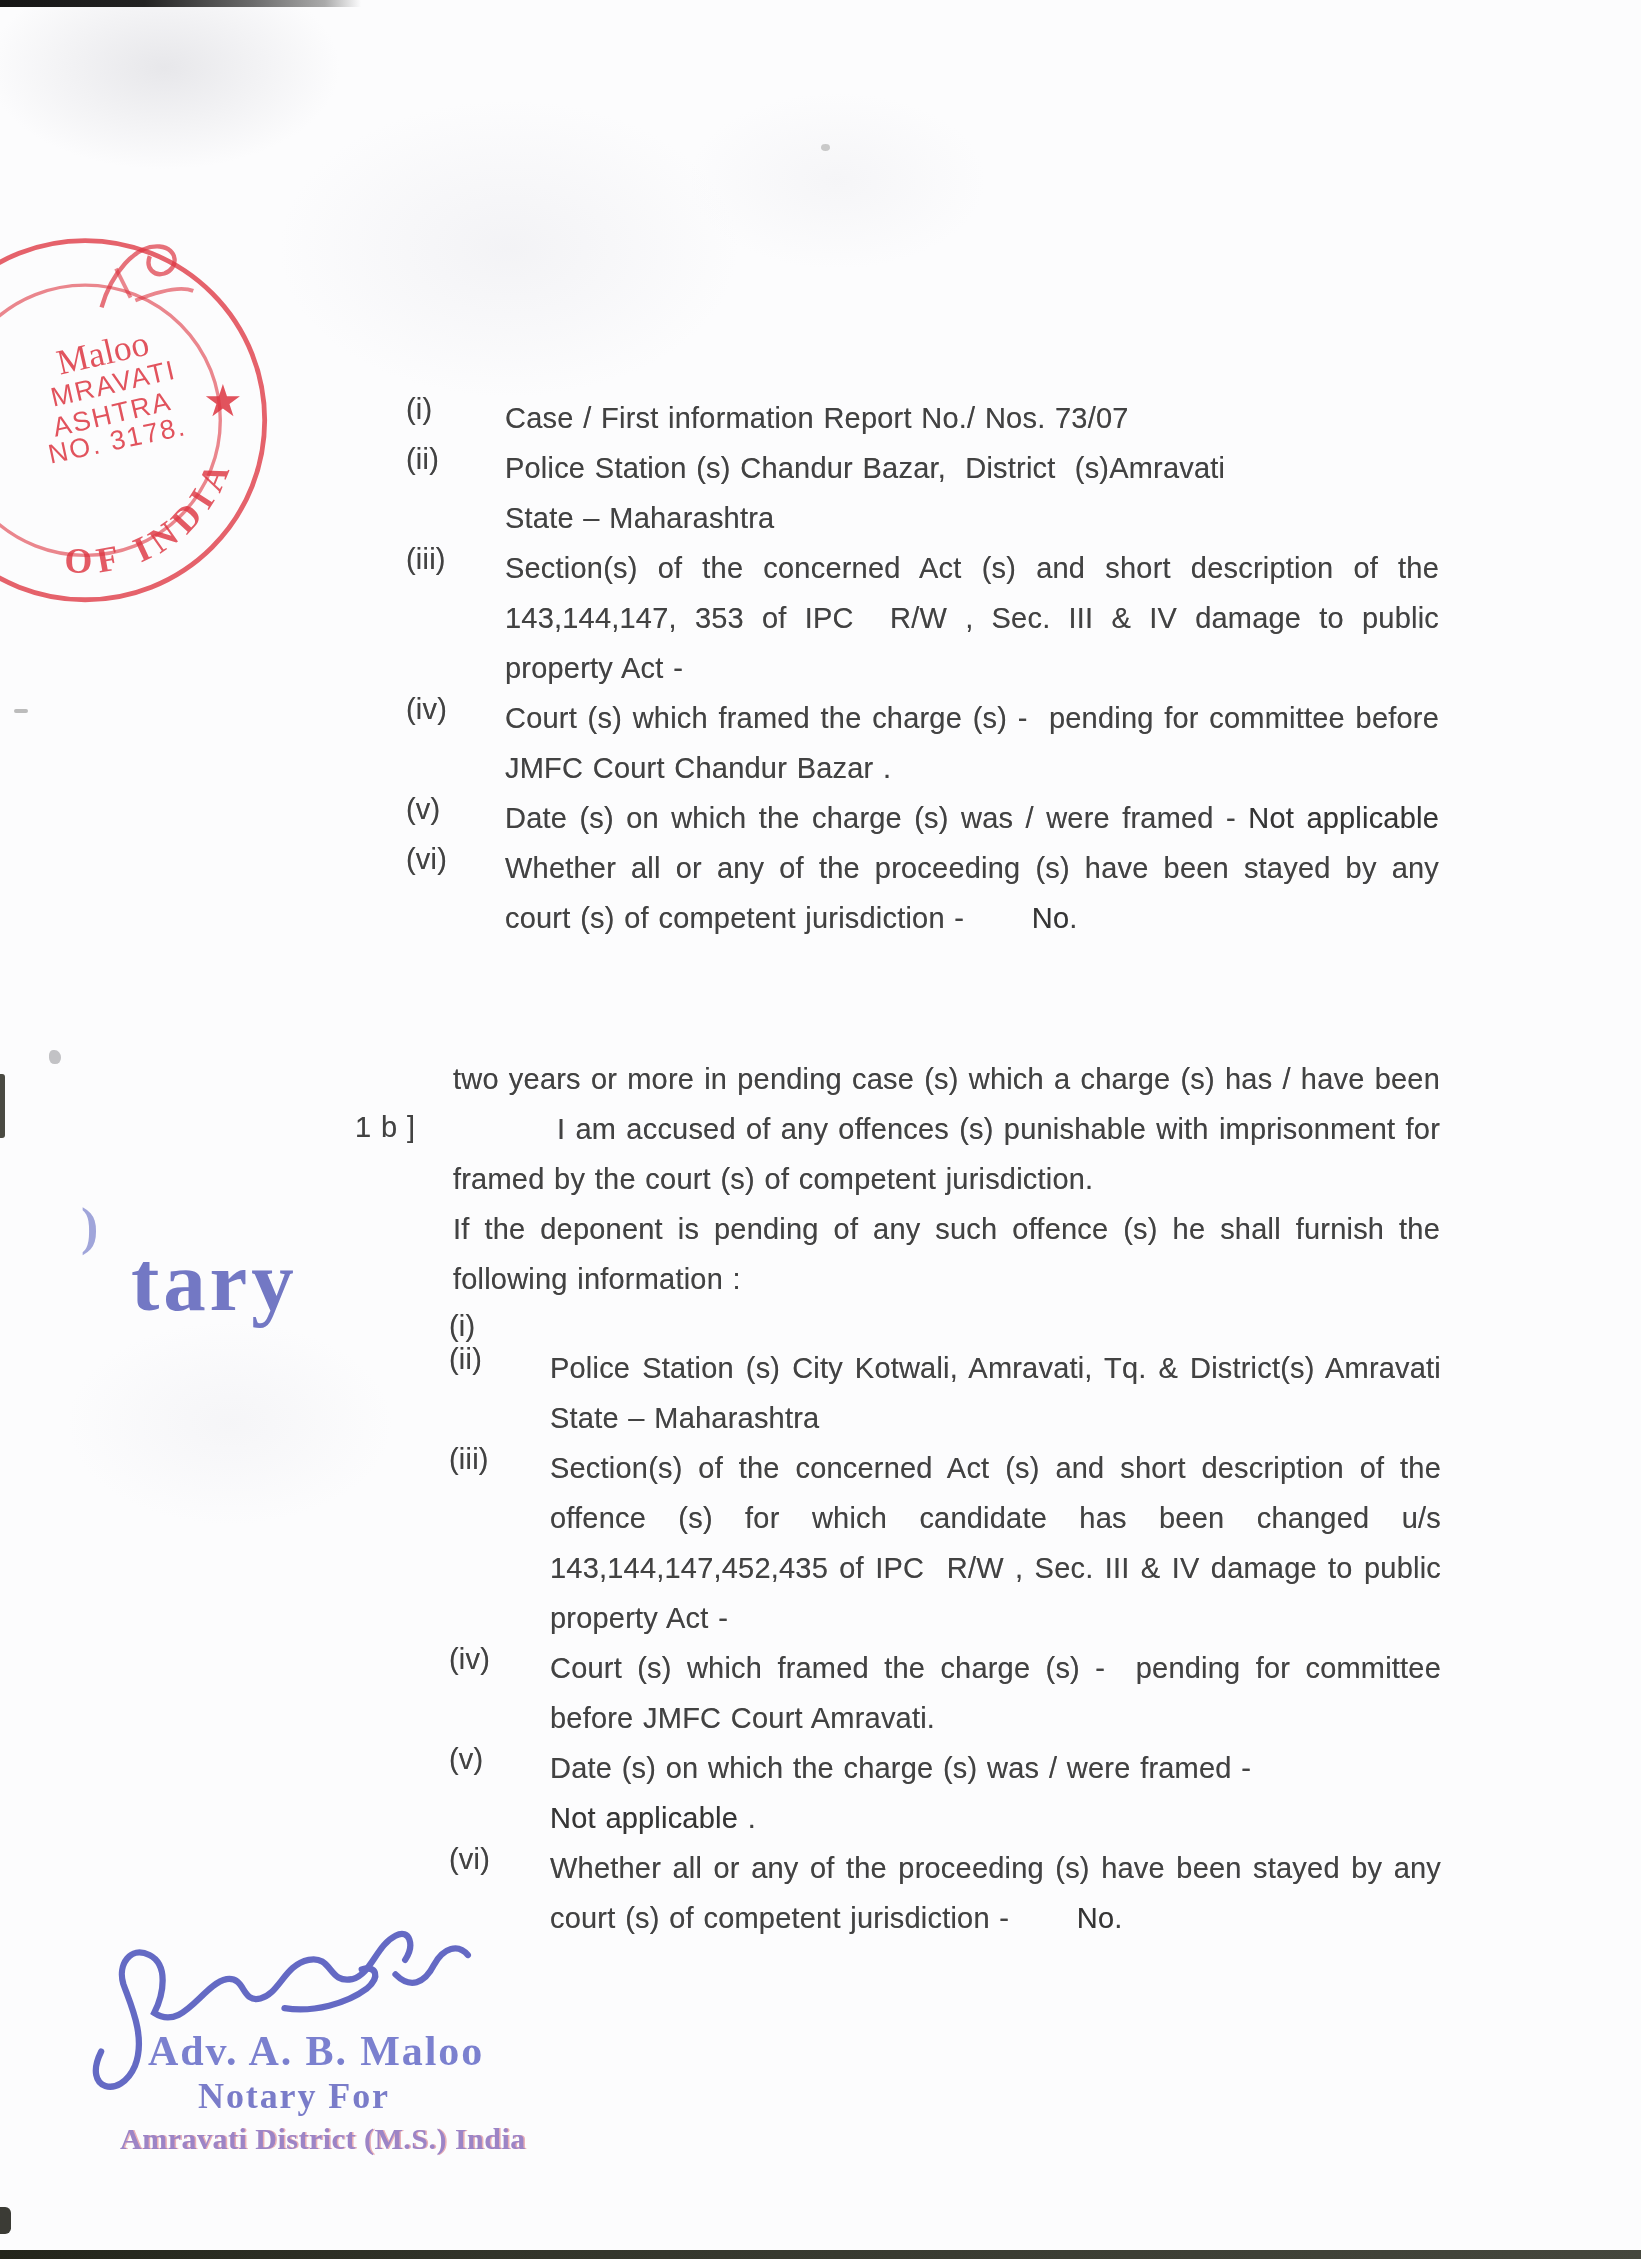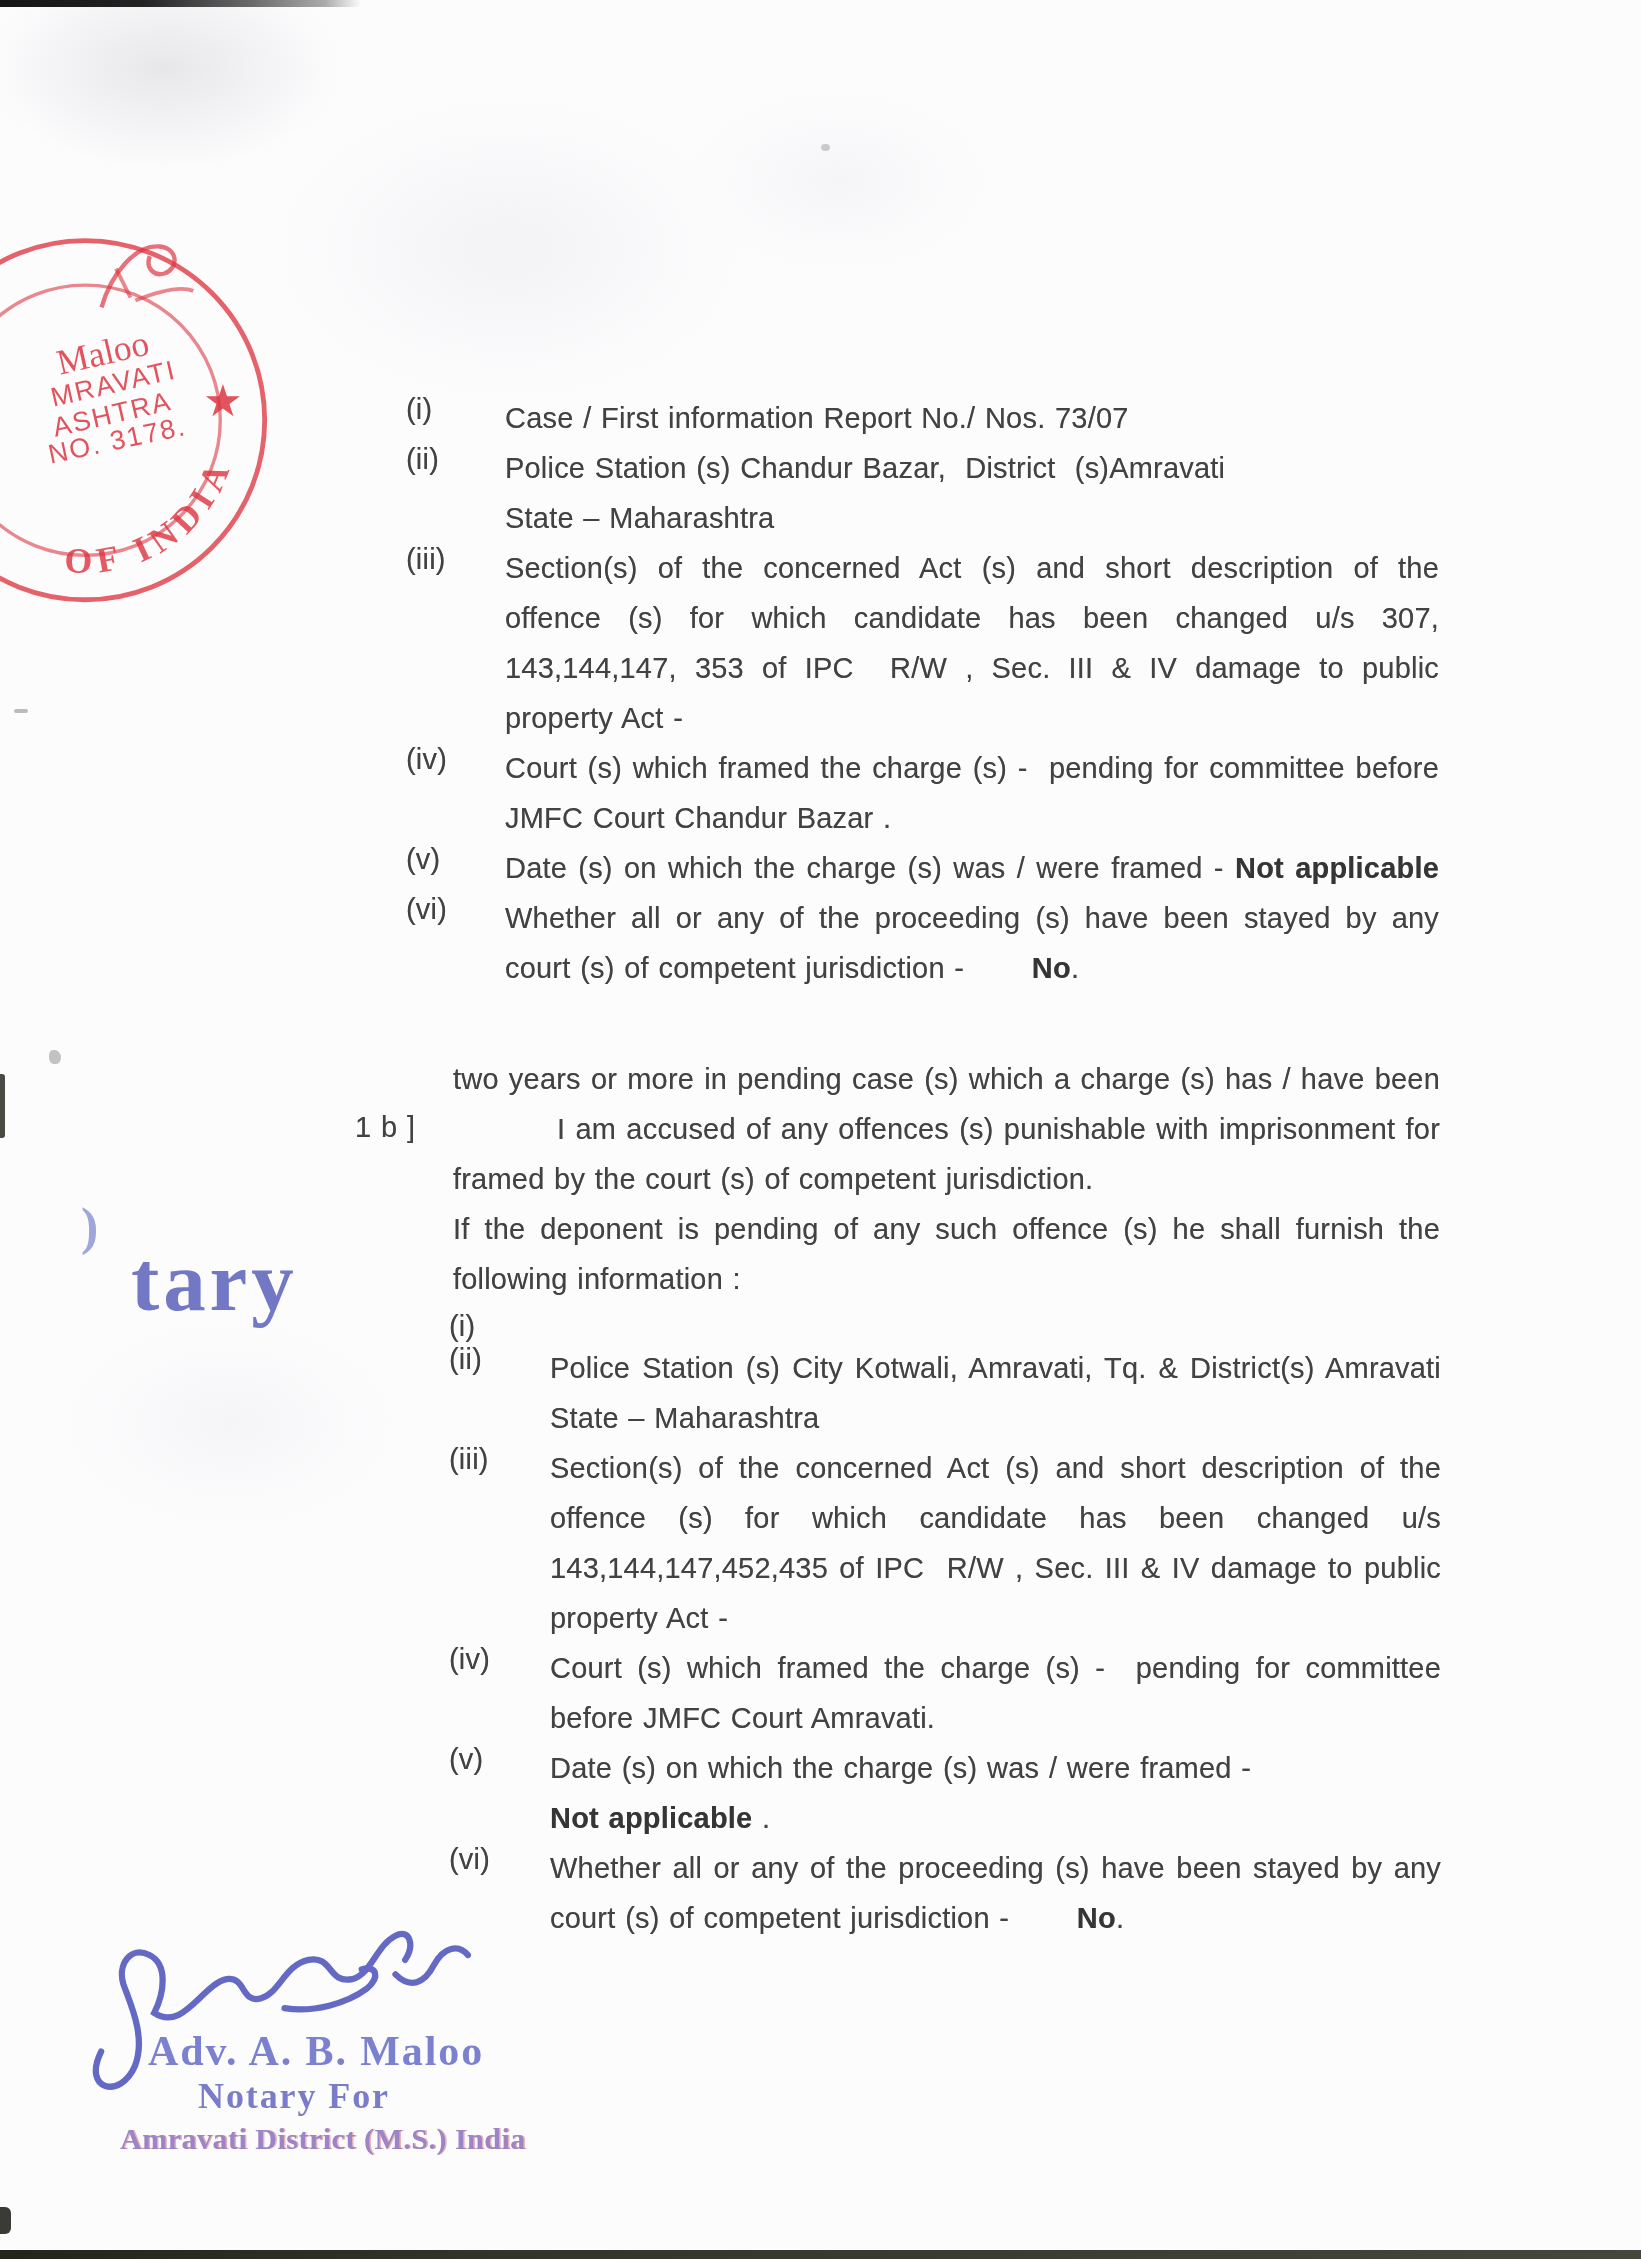--- a/index.html
+++ b/index.html
@@ -22,21 +22,21 @@
   .edge-left-mark{position:absolute;left:0;top:1074px;width:4.8px;height:64px;background:#4a4a42;border-radius:0 2.9px 2.9px 0;}
   .art-dot{position:absolute;left:821px;top:144px;width:8.7px;height:6.8px;background:#c9c9c9;border-radius:50%;}
   .art-dash{position:absolute;left:13.5px;top:709px;width:14.5px;height:3.9px;background:#bcbcbc;border-radius:1.9px;}
   .art-blob{position:absolute;left:49px;top:1050px;width:11.6px;height:13.5px;background:#b3b3b6;border-radius:40% 60% 50% 50%;opacity:.8;}
   
   .bodytext{color:#424242;font-size:29px;letter-spacing:0.2px;word-spacing:1.4px;
     text-shadow:0 0 0.6px rgba(70,70,70,.55);}
   .ln{height:50px;line-height:50px;white-space:nowrap;overflow:visible;}
   .ln.j{white-space:normal;text-align:justify;text-align-last:justify;}
   .ln.ind{padding-left:104px;}
-  .b{font-weight:700;color:#353535;}
+  .b{font-weight:400;color:#353535;}
   .doc-list{position:absolute;}
   #list1{left:406px;top:393px;width:1033px;}
   #list2{left:449px;top:1310px;width:992px;}
   .item{display:flex;}
   .marker{flex:none;}
   #list1 .marker{width:99px;}
   #list2 .marker{width:101px;}
   .txt{flex:1;min-width:0;}
   #para1b{position:absolute;left:453px;top:1054px;width:987px;}
   #para1b-marker{position:absolute;left:355px;top:1102px;height:50px;line-height:50px;}
@@ -103,21 +103,20 @@
         <div class="marker">(ii)</div>
         <div class="txt">
           <div class="ln"><span>Police Station (s) Chandur Bazar,&nbsp; District&nbsp; (s)Amravati</span></div>
           <div class="ln"><span>State – Maharashtra</span></div>
         </div>
       </div>
       <div class="item">
         <div class="marker">(iii)</div>
         <div class="txt">
           <div class="ln j"><span>Section(s) of the concerned Act (s) and short description of the</span></div>
-          <div class="ln j"><span>offence (s) for which candidate has been changed u/s 307,</span></div>
           <div class="ln j"><span>143,144,147, 353 of IPC&nbsp; R/W , Sec. III &amp; IV damage to public</span></div>
           <div class="ln"><span>property Act -</span></div>
         </div>
       </div>
       <div class="item">
         <div class="marker">(iv)</div>
         <div class="txt">
           <div class="ln j"><span>Court (s) which framed the charge (s) -&nbsp; pending for committee before</span></div>
           <div class="ln"><span>JMFC Court Chandur Bazar .</span></div>
         </div>

